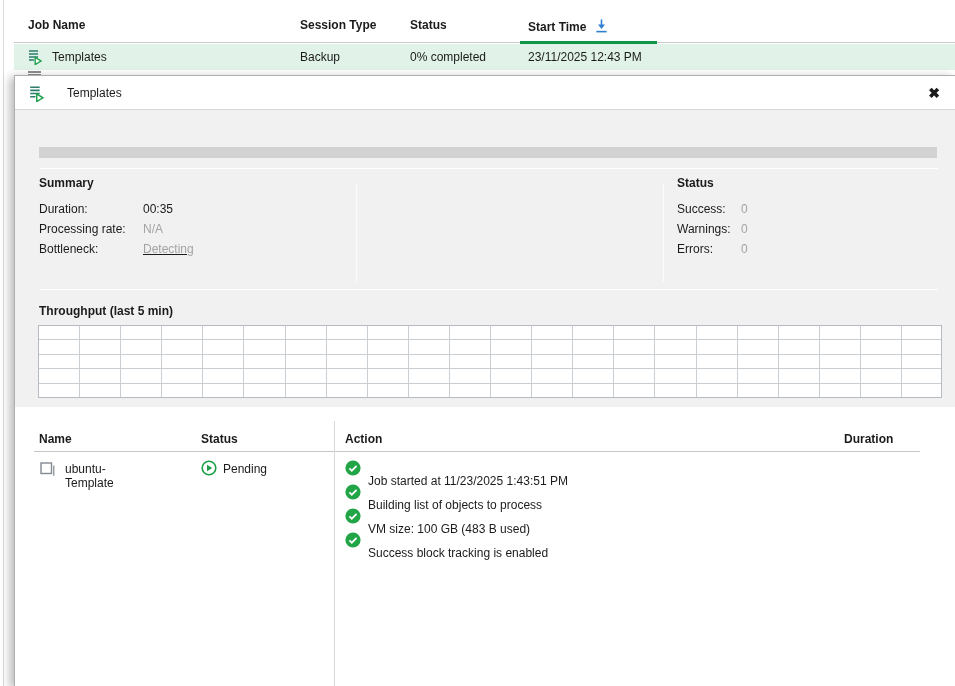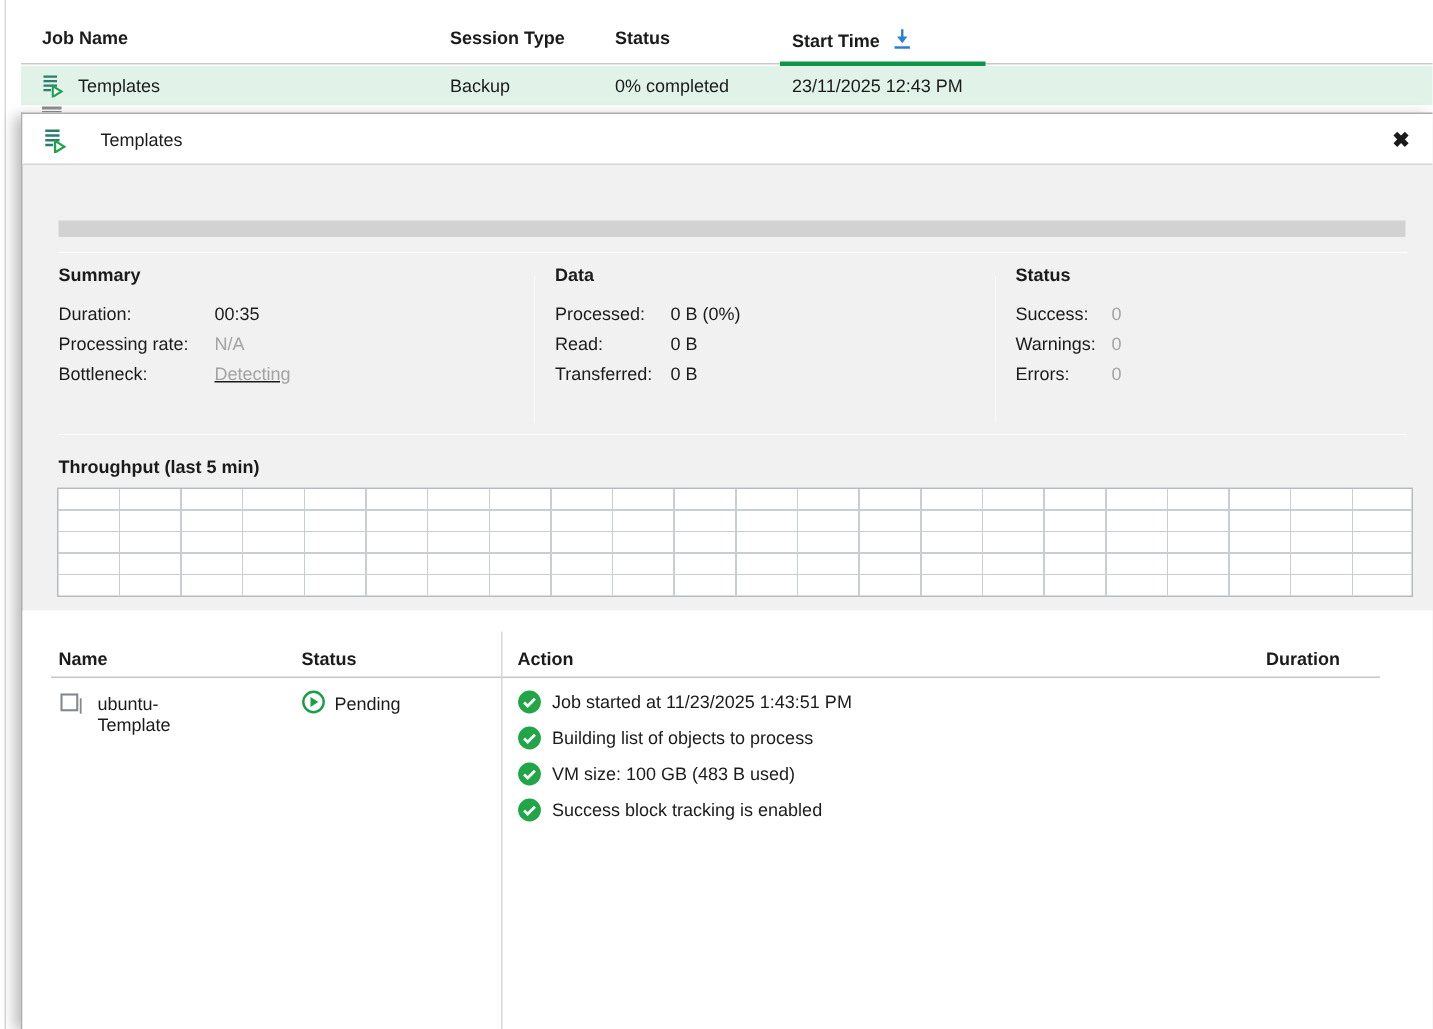--- a/index.html
+++ b/index.html
@@ -72,21 +72,21 @@
   #vm-panel .col-head { position: absolute; top: 25px; font-weight: bold; }
   #vmcol-name { left: 24px; } #vmcol-status { left: 186px; } #vmcol-action { left: 330px; }
   #vmcol-duration { left: 829px; }
   #vm-head-line { position: absolute; left: 19px; top: 44px; width: 886px; height: 1px; background: #c6c6c6; }
   #vm-vdivider { position: absolute; left: 319px; top: 14px; width: 1px; height: 266px; background: #d8d8d8; }
   #vm-row-name { position: absolute; left: 24px; top: 53px; height: 18px; }
   #vm-row-name .txt { position: absolute; left: 26px; top: 2px; }
   #vm-row-status { position: absolute; left: 186px; top: 53px; height: 18px; }
   #vm-row-status .txt { position: absolute; left: 22px; top: 2px; }
   .action-item { position: absolute; left: 330px; height: 18px; }
-  .action-item .txt { position: absolute; left: 23px; top: 1px; white-space: nowrap; }
+  .action-item .txt { position: absolute; left: 23px; top: 14px; white-space: nowrap; }
   .icon16 { display: block; }
 </style>
 </head>
 <body>
 
 <div id="bg-panel">
   <div id="bg-left-edge"></div>
 
   <div class="bg-header-row bg-col-jobname">Job Name</div>
   <div class="bg-header-row bg-col-session">Session Type</div>
@@ -137,26 +137,20 @@
 
   <div class="stat-grid" id="sec-summary">
     <div class="section-title">Summary</div>
     <div class="stat-row" style="top:26px;"><span class="stat-label">Duration:</span><span>00:35</span></div>
     <div class="stat-row" style="top:46px;"><span class="stat-label">Processing rate:</span><span class="muted">N/A</span></div>
     <div class="stat-row" style="top:66px;text-decoration:underline;"><span class="stat-label">Bottleneck:</span><span class="muted">Detecting</span></div>
   </div>
 
   <div class="vdivider" id="vdiv1"></div>
 
-  <div class="stat-grid" id="sec-data">
-    <div class="section-title">Data</div>
-    <div class="stat-row" style="top:26px; left:14px;"><span class="stat-label">Processed:</span><span>0 B (0%)</span></div>
-    <div class="stat-row" style="top:46px; left:14px;"><span class="stat-label">Read:</span><span>0 B</span></div>
-    <div class="stat-row" style="top:66px; left:14px;"><span class="stat-label">Transferred:</span><span>0 B</span></div>
-  </div>
 
   <div class="vdivider" id="vdiv2"></div>
 
   <div class="stat-grid" id="sec-status">
     <div class="section-title">Status</div>
     <div class="stat-row" style="top:26px; left:14px;"><span class="stat-label">Success:</span><span class="muted">0</span></div>
     <div class="stat-row" style="top:46px; left:14px;"><span class="stat-label">Warnings:</span><span class="muted">0</span></div>
     <div class="stat-row" style="top:66px; left:14px;"><span class="stat-label">Errors:</span><span class="muted">0</span></div>
   </div>
 

